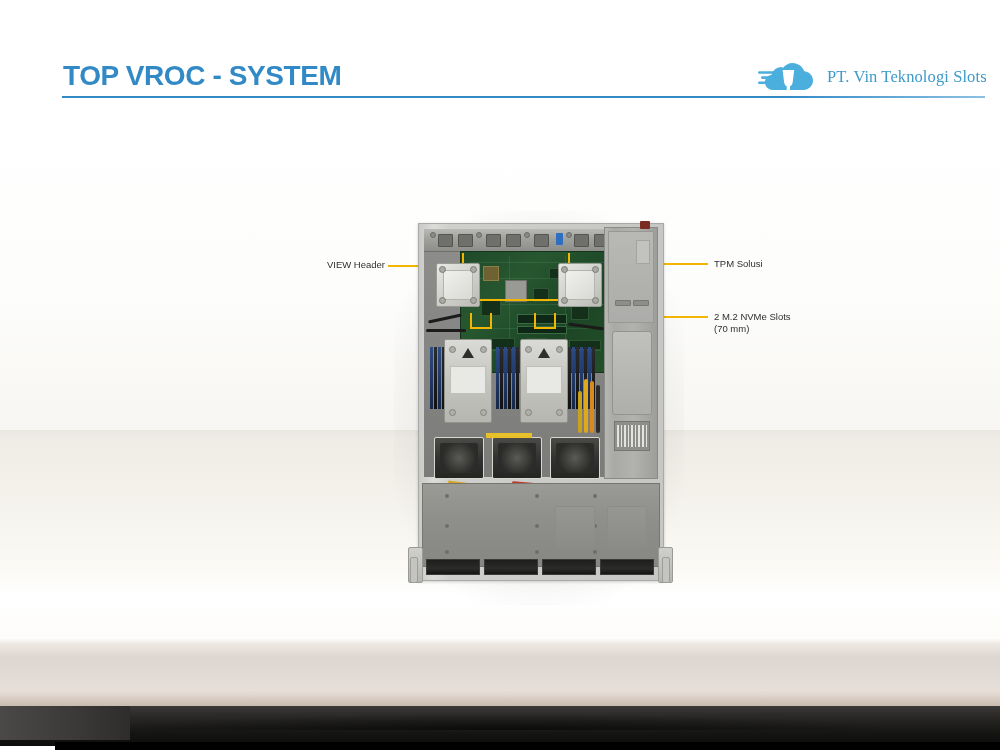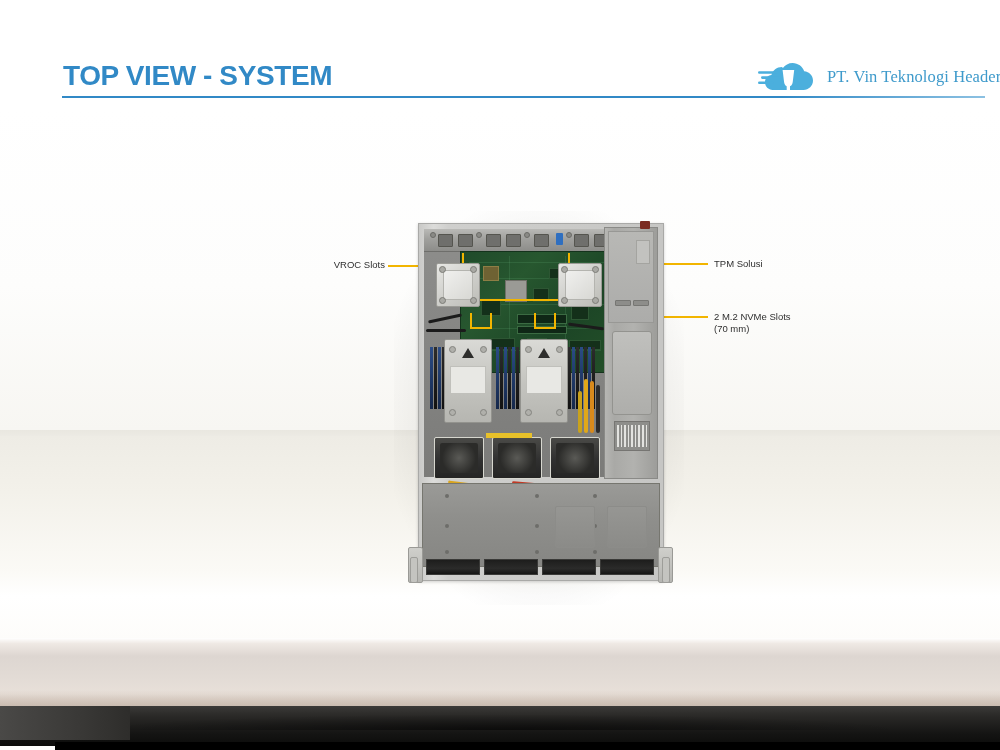--- a/index.html
+++ b/index.html
@@ -339,40 +339,40 @@
   <div class="bg-band" id="band-desk-top"></div>
   <div class="bg-band" id="band-desk-body"></div>
   <div class="bg-band" id="band-white-gap"></div>
   <div class="bg-band" id="band-tan"></div>
   <div class="bg-band" id="band-tan-shade"></div>
   <div class="bg-band" id="band-dark"></div>
   <div class="bg-band" id="band-shadow-sweep"></div>
   <div class="bg-band" id="band-dark-left"></div>
   <div class="bg-band" id="band-bottom-black"></div>
 
-  <div id="page-title">TOP VIEW - SYSTEM</div>
+  <div id="page-title">TOP VROC - SYSTEM</div>
   <div id="title-rule"></div>
 
   <div id="brand-logo">
     <svg id="logo-mark" viewBox="0 0 62 34">
       <path d="M24 7c-5.2 0-9.4 3.4-10.6 8.1C9.6 15.6 7 18.6 7 22.3 7 26.5 10.4 30 14.6 30h30.9c5.2 0 9.5-4.2 9.5-9.4 0-5-3.9-9.1-8.8-9.4C44.6 6.6 40 3 34.6 3c-4 0-7.6 2-9.7 5.1A11 11 0 0 0 24 7z" fill="#4bafdd"></path>
       <path d="M24.6 10h11.6l-1.5 12.2c-.3 2.6-2 4.4-4.3 4.4s-4-1.8-4.3-4.4L24.6 10z" fill="#ffffff"></path>
       <rect x="28.7" y="24.6" width="3.3" height="6.4" fill="#ffffff"></rect>
       <rect x="0" y="11.2" width="20" height="2.6" rx="1.3" fill="#4bafdd"></rect>
       <rect x="3" y="16.3" width="19" height="2.6" rx="1.3" fill="#4bafdd"></rect>
       <rect x="0" y="21.4" width="16" height="2.6" rx="1.3" fill="#4bafdd"></rect>
     </svg>
-    <span id="brand-name">PT. Vin Teknologi Header</span>
+    <span id="brand-name">PT. Vin Teknologi Slots</span>
   </div>
 
   <div class="leader" style="left:388px; top:265px; width:118px;"></div>
   <div class="leader" style="left:600px; top:263px; width:108px;"></div>
   <div class="leader" style="left:570px; top:316px; width:138px;"></div>
 
-  <div class="callout-label" style="left:315px; top:259px; text-align:right; width:70px;">VROC Slots</div>
+  <div class="callout-label" style="left:315px; top:259px; text-align:right; width:70px;">VIEW Header</div>
   <div class="callout-label" style="left:714px; top:258px;">TPM Solusi</div>
   <div class="callout-label" style="left:714px; top:311px;">2 M.2 NVMe Slots
 (70 mm)</div>
 
   <div id="server-photo">
     <div id="server-soft-shadow" class="sv"></div>
 
     <div id="chassis" class="sv"></div>
     <div id="chassis-interior" class="sv"></div>
 

